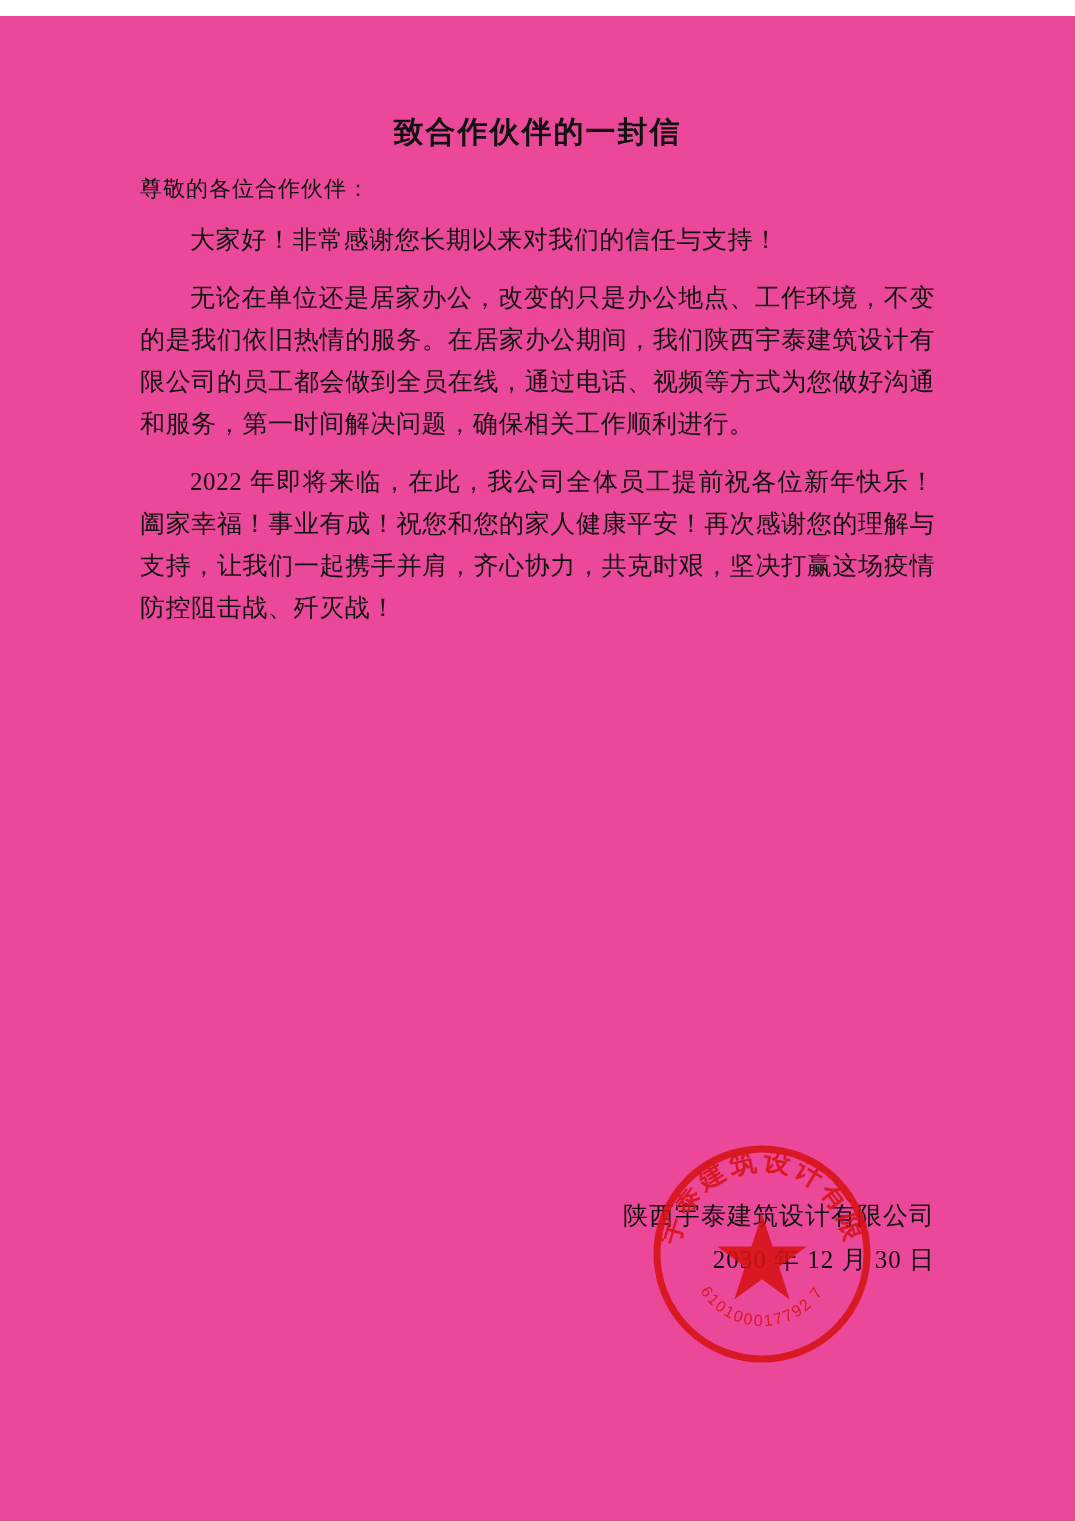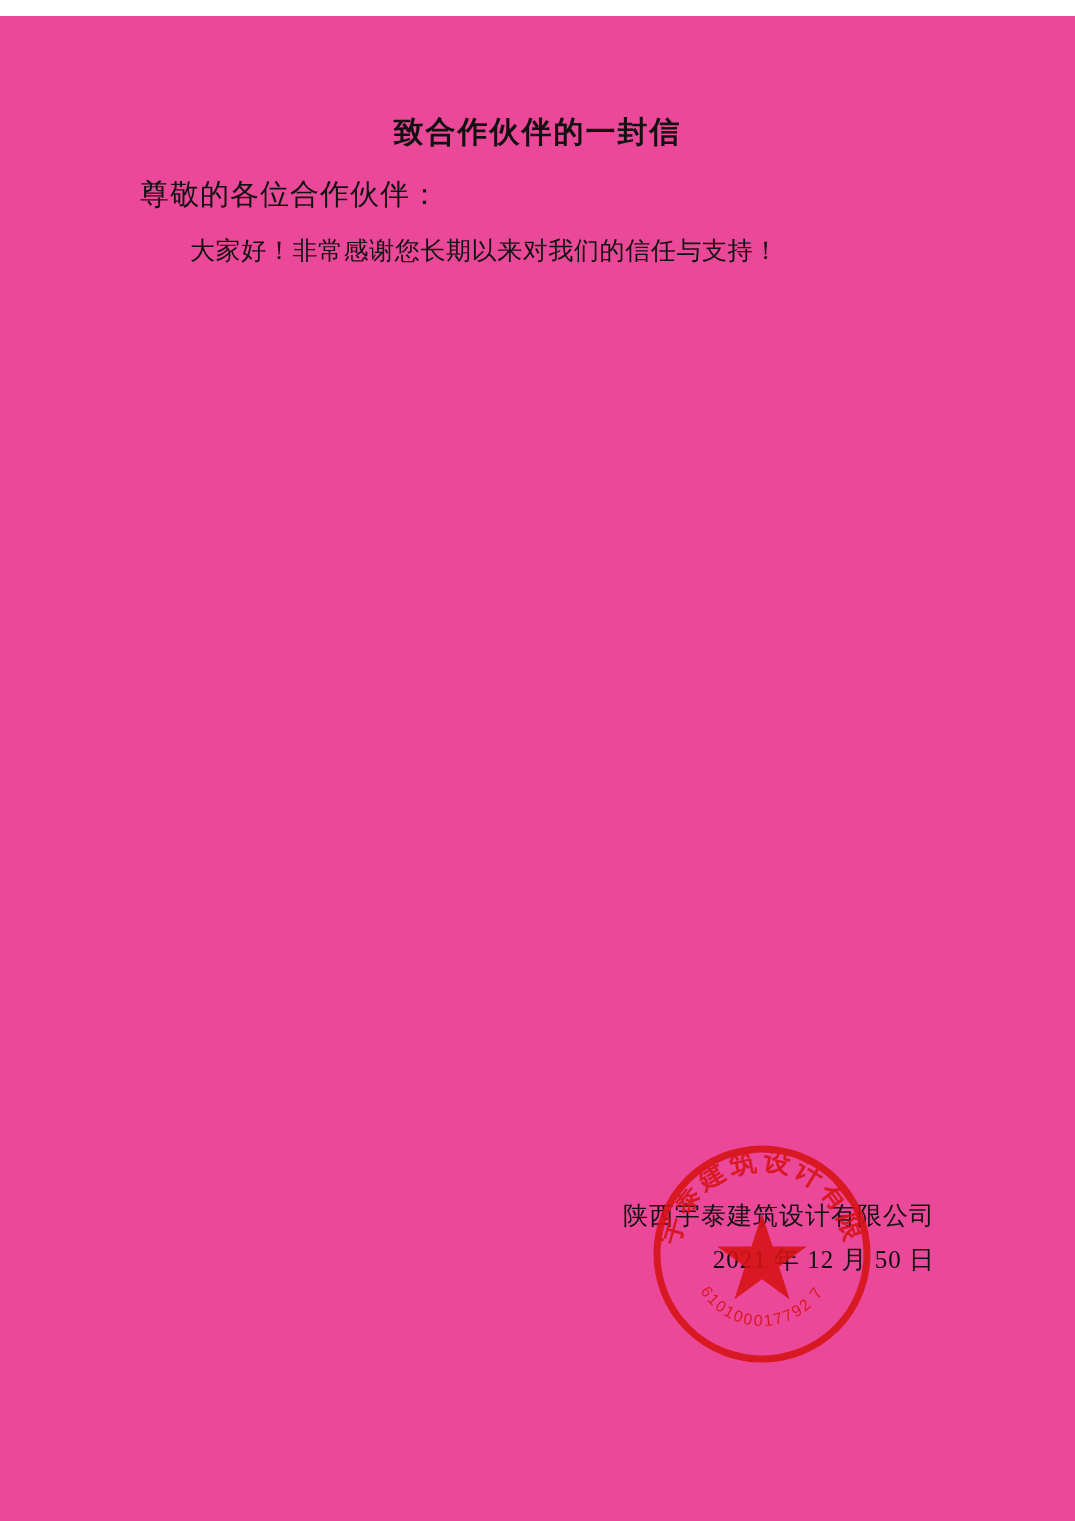--- a/index.html
+++ b/index.html
@@ -38,21 +38,21 @@
   }
 
   .body-wrap {
     position: absolute;
     top: 155px;
     left: 140px;
     width: 795px;
   }
 
   .salutation {
-    font-size: 29px;
+    font-size: 22px;
     line-height: 1.62;
     letter-spacing: 1px;
     margin-bottom: 4px;
   }
 
   .para {
     font-size: 25px;
     line-height: 1.68;
     letter-spacing: 0.6px;
     text-indent: 2em;
@@ -90,25 +90,27 @@
 </head>
 <body>
 
 <div class="page">
 
   <div class="doc-title">致合作伙伴的一封信</div>
 
   <div class="body-wrap">
     <div class="salutation">尊敬的各位合作伙伴：</div>
     <p class="para">大家好！非常感谢您长期以来对我们的信任与支持！</p>
+    <p class="para">无论在单位还是居家办公，改变的只是办公地点、工作环境，不变的是我们依旧热情的服务。在居家办公期间，我们陕西宇泰建筑设计有限公司的员工都会做到全员在线，通过电话、视频等方式为您做好沟通和服务，第一时间解决问题，确保相关工作顺利进行。</p>
+    <p class="para">2022 年即将来临，在此，我公司全体员工提前祝各位新年快乐！阖家幸福！事业有成！祝您和您的家人健康平安！再次感谢您的理解与支持，让我们一起携手并肩，齐心协力，共克时艰，坚决打赢这场疫情防控阻击战、歼灭战！</p>
   </div>
 
   <div class="sign-block">
     <span class="sign-line">陕西宇泰建筑设计有限公司</span>
-    <span class="sign-line">2021 年 12 月 50 日</span>
+    <span class="sign-line">2030 年 12 月 30 日</span>
   </div>
 
   <div class="seal">
     <svg width="228" height="228" viewBox="0 0 228 228" xmlns="http://www.w3.org/2000/svg">
       <defs>
         <path id="arcTop" d="M 30,114 A 84,84 0 0 1 198,114"></path>
         <path id="arcBottom" d="M 42,114 A 72,72 0 0 0 186,114"></path>
       </defs>
       <circle cx="114" cy="114" r="105" fill="none" stroke="#d61212" stroke-width="7"></circle>
       <text font-family="'Liberation Serif','DejaVu Serif',serif" font-size="27" font-weight="bold" fill="#d61212" letter-spacing="4">

